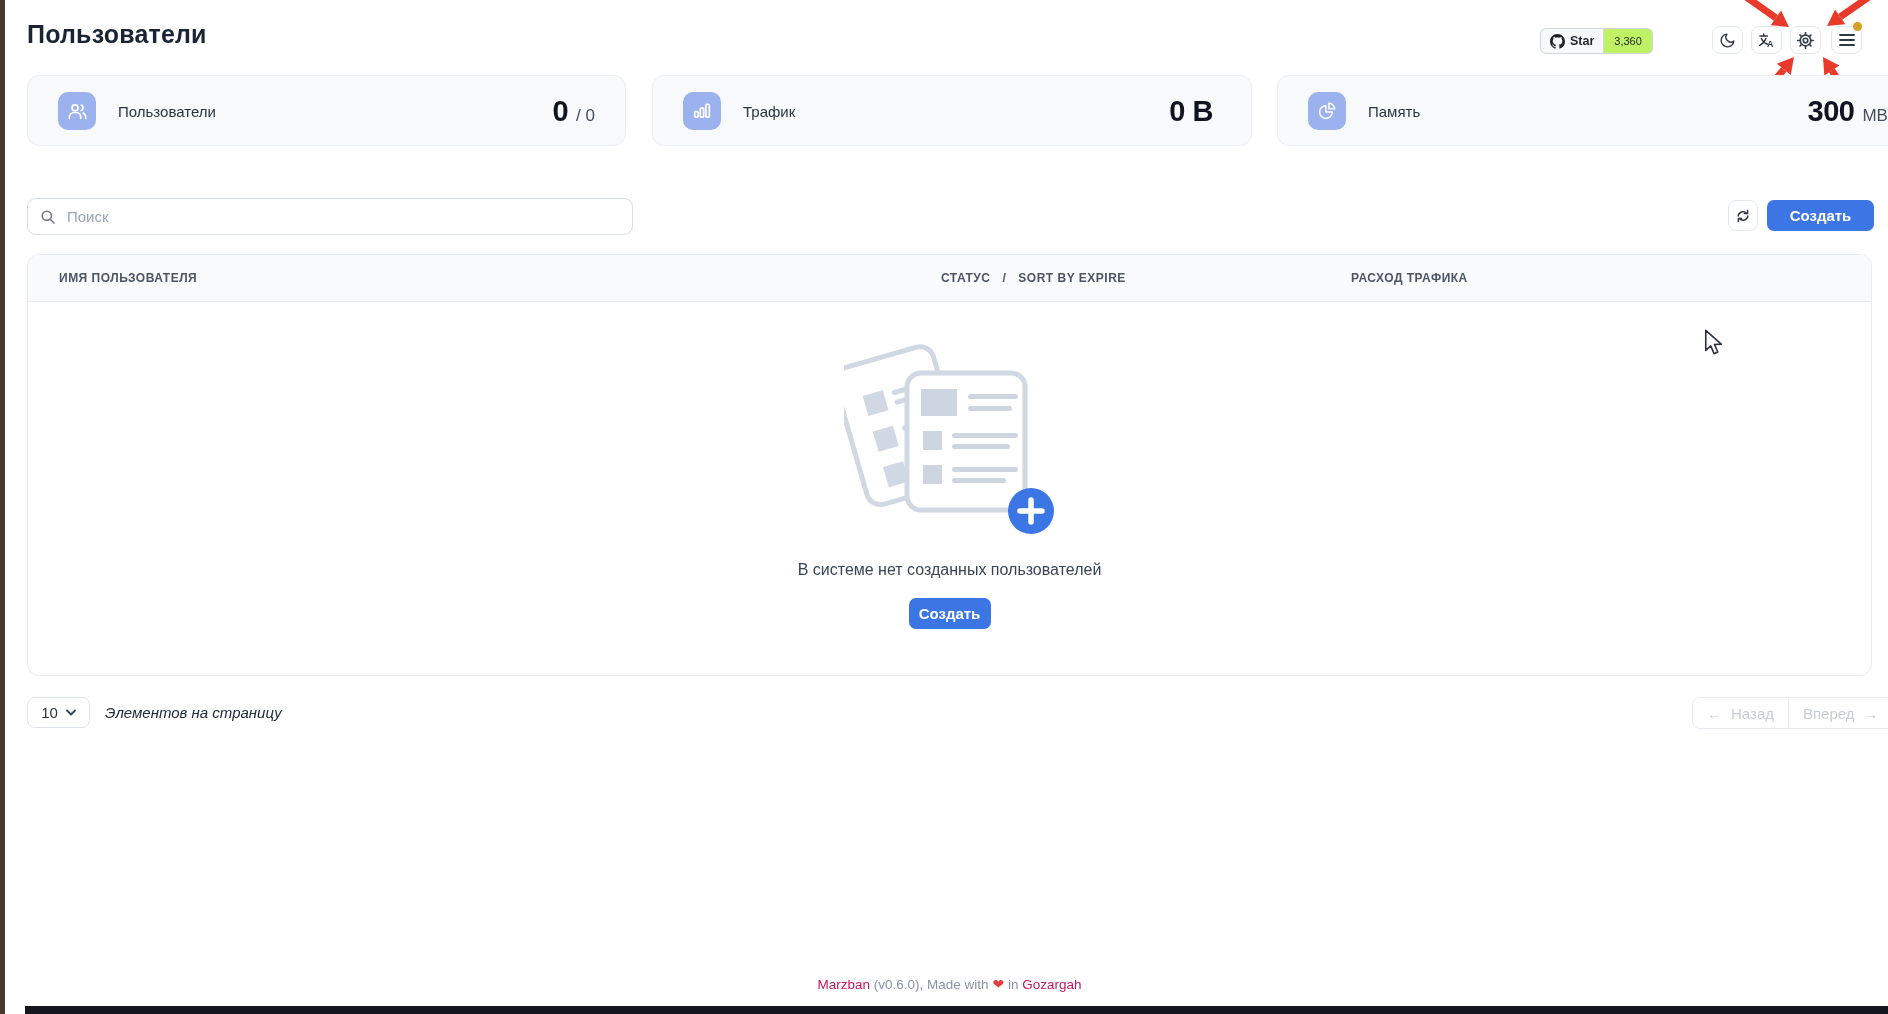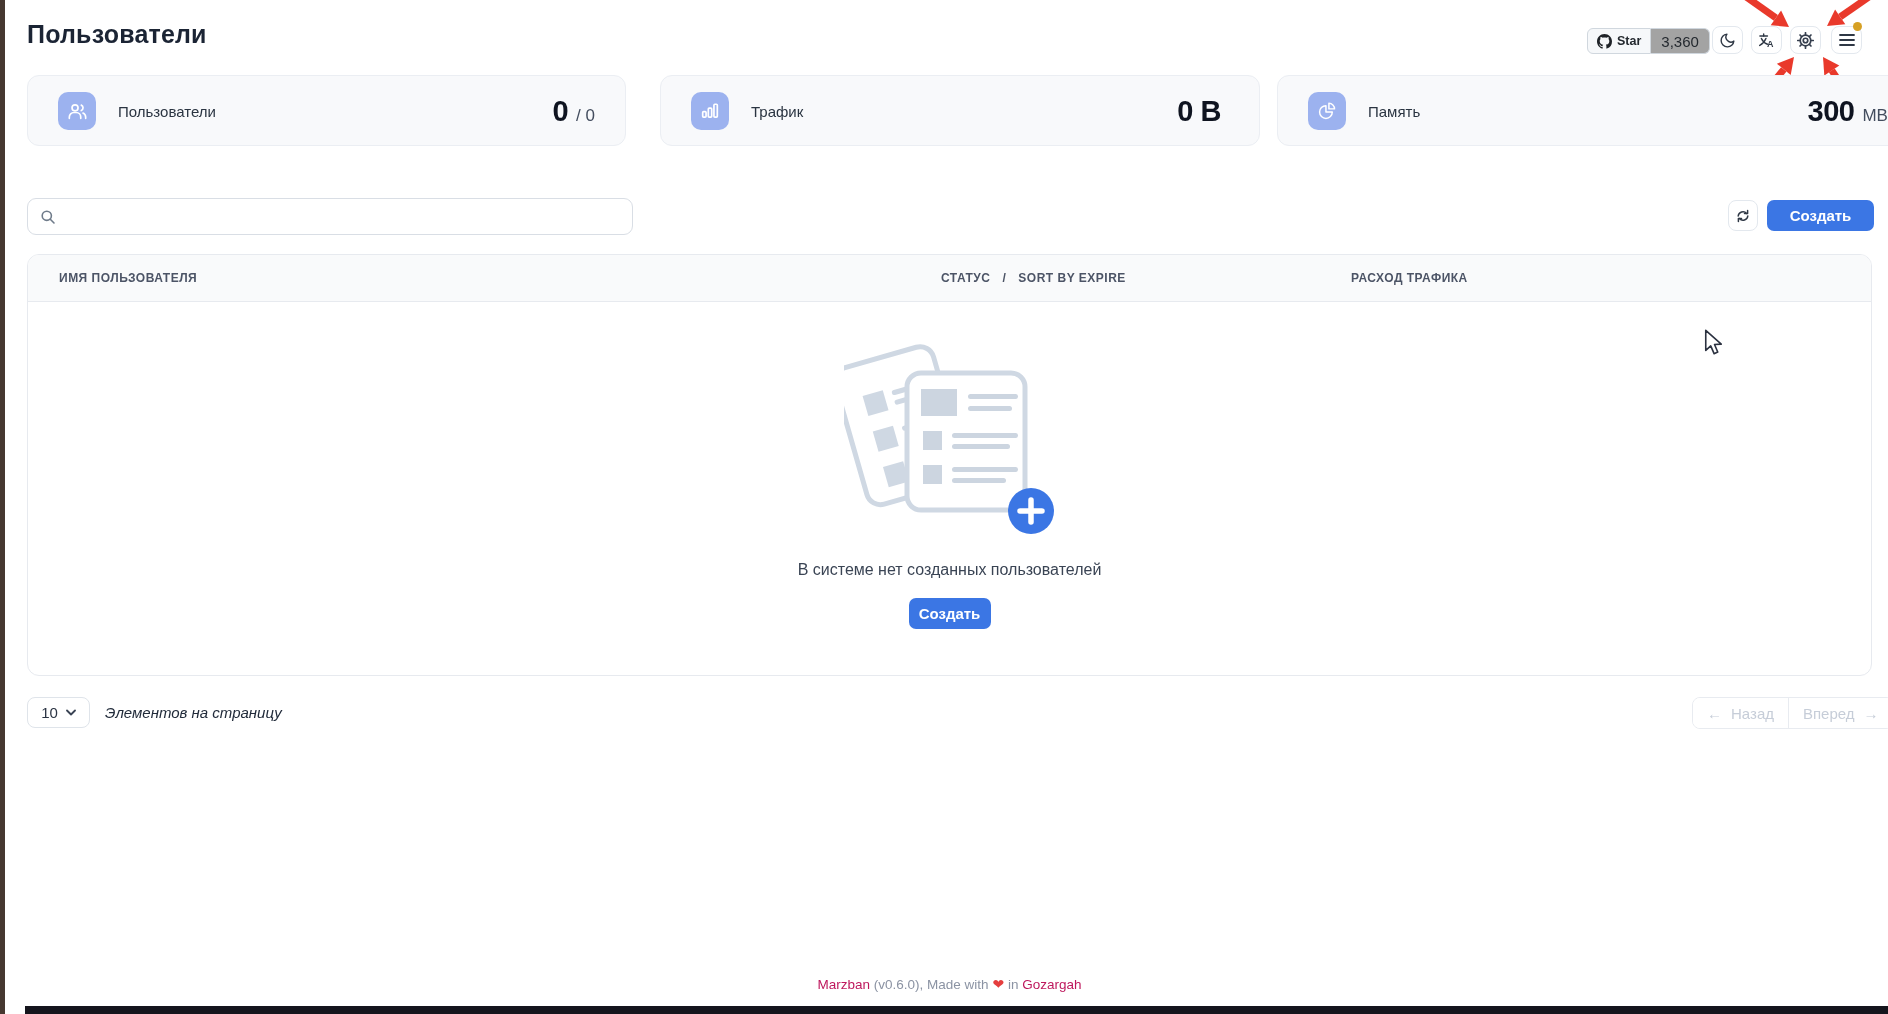--- a/index.html
+++ b/index.html
@@ -11,36 +11,36 @@
   .abs{position:absolute;}
 
   
   .edge-left{left:0;top:0;width:5px;height:1014px;background:#463830;}
   .edge-bottom{left:25px;top:1006px;width:1863px;height:8px;background:#15151d;}
 
   
   .page-title{left:27px;top:20px;margin:0;font-size:25px;font-weight:700;color:#1b2434;letter-spacing:.2px;}
 
   
-  .gh{left:1587px;top:28px;height:26px;display:flex;align-items:stretch;cursor:pointer;}
+  .gh{left:1540px;top:28px;height:26px;display:flex;align-items:stretch;cursor:pointer;}
   .gh-star{display:flex;align-items:center;gap:5px;padding:0 9px;background:#f6f8fa;
     border:1px solid #d0d7de;border-radius:6px 0 0 6px;font-size:12.5px;font-weight:600;color:#24292f;}
-  .gh-count{display:flex;align-items:center;padding:0 10px;background:#a3a3a3;border:1px solid #d0d7de;
-    border-left:none;border-radius:0 6px 6px 0;font-size:15px;color:#24292f;}
+  .gh-count{display:flex;align-items:center;padding:0 10px;background:#bef264;border:1px solid #d0d7de;
+    border-left:none;border-radius:0 6px 6px 0;font-size:11px;color:#24292f;}
 
   
   .icon-btn{top:26px;width:31px;height:28px;background:#fff;border:1px solid #e3e8ee;border-radius:8px;
     display:flex;align-items:center;justify-content:center;cursor:pointer;box-sizing:border-box;}
   .btn-moon{left:1712px;} .btn-translate{left:1751px;} .btn-gear{left:1790px;} .btn-menu{left:1831px;}
   .notif-dot{left:1853px;top:22px;width:9px;height:9px;border-radius:50%;background:#d6a024;}
   .arrows{left:1730px;top:0;width:158px;height:104px;pointer-events:none;}
 
   
   .card{top:75px;height:71px;background:#f8f9fb;border:1px solid #ebeef3;border-radius:12px;box-sizing:border-box;}
-  .card1{left:27px;width:599px;} .card2{left:652px;width:600px;margin-left:8px;} .card3{left:1277px;width:709px;}
+  .card1{left:27px;width:599px;} .card2{left:652px;width:600px;} .card3{left:1277px;width:709px;}
   .card-icon{position:absolute;left:30px;top:16px;width:38px;height:38px;border-radius:10px;background:#9cb2ef;
     display:flex;align-items:center;justify-content:center;}
   .card-label{position:absolute;left:90px;top:50%;transform:translateY(-50%);font-size:15px;color:#2a3441;}
   .card-value{position:absolute;right:30px;top:50%;transform:translateY(-50%);display:flex;align-items:baseline;gap:8px;}
   .value-main{font-size:29px;font-weight:700;color:#0f1420;letter-spacing:-.5px;}
   .value-suffix{font-size:17px;color:#434d5e;}
 
   
   .search-box{left:27px;top:198px;width:606px;height:37px;background:#fff;border:1px solid #d9dee5;
     border-radius:9px;display:flex;align-items:center;gap:9px;padding-left:12px;box-sizing:border-box;}
@@ -214,20 +214,21 @@
     </span>
   </div>
 
   <div class="abs search-box">
     <span style="display:flex;">
       <svg width="16" height="16" viewBox="0 0 16 16" fill="none" stroke="#6f7b8a" stroke-width="1.6" stroke-linecap="round">
           <circle cx="6.8" cy="6.8" r="4.6"></circle>
           <path d="M10.3 10.3 L14 14"></path>
         </svg>
     </span>
+    <input placeholder="Поиск" style="">
   </div>
 
   <div class="abs refresh-btn">
     <span style="display:flex;">
       <svg width="16" height="16" viewBox="0 0 16 16" fill="none" stroke="#2f3845" stroke-width="1.5" stroke-linecap="round" stroke-linejoin="round">
         <path d="M3.2 8 a4.8 4.8 0 0 1 8.4-2.6"></path>
           <path d="M12.6 2.4 v3.1 h-3.1"></path>
         <path d="M12.8 8 a4.8 4.8 0 0 1-8.4 2.6"></path>
           <path d="M3.4 13.6 v-3.1 h3.1"></path>
       </svg>

